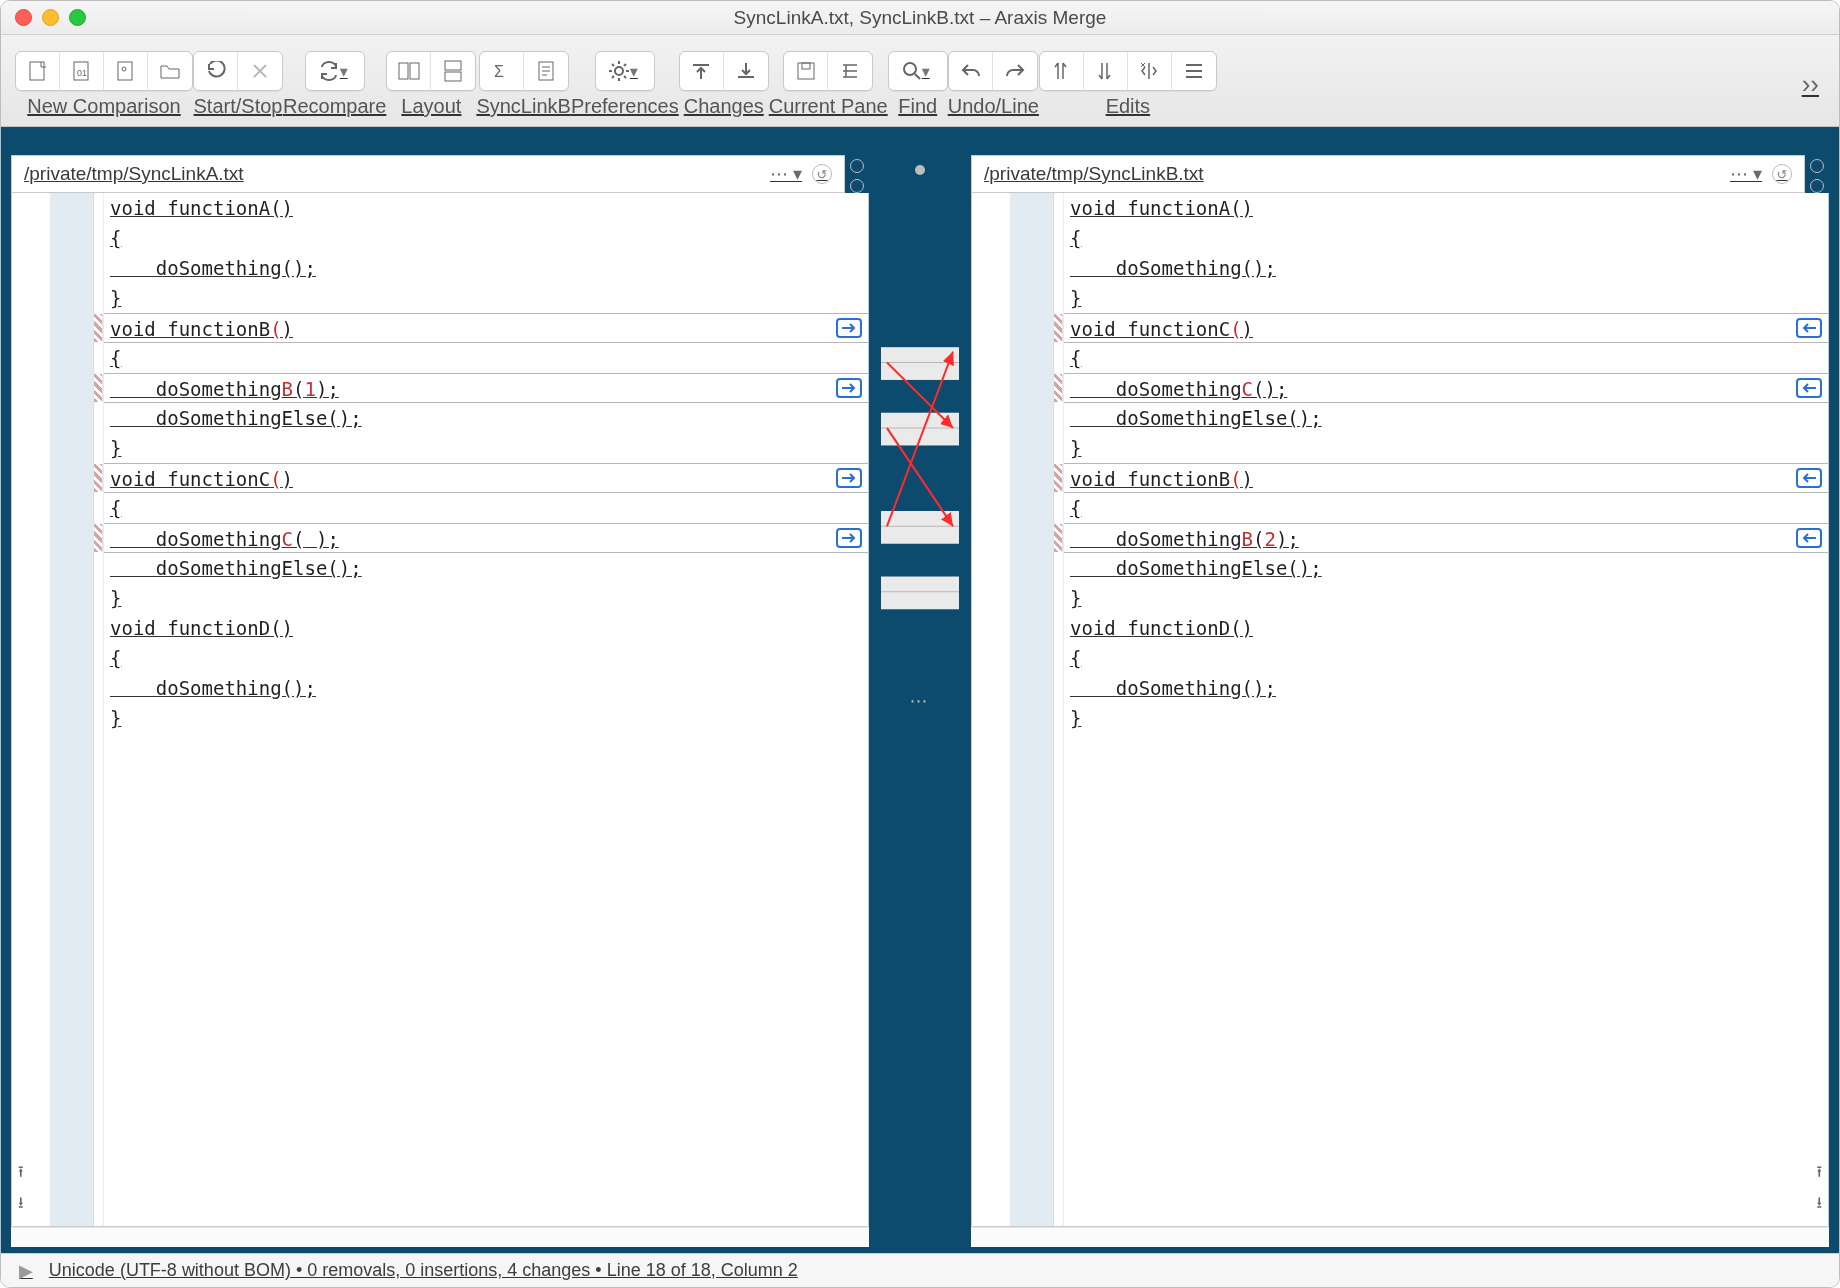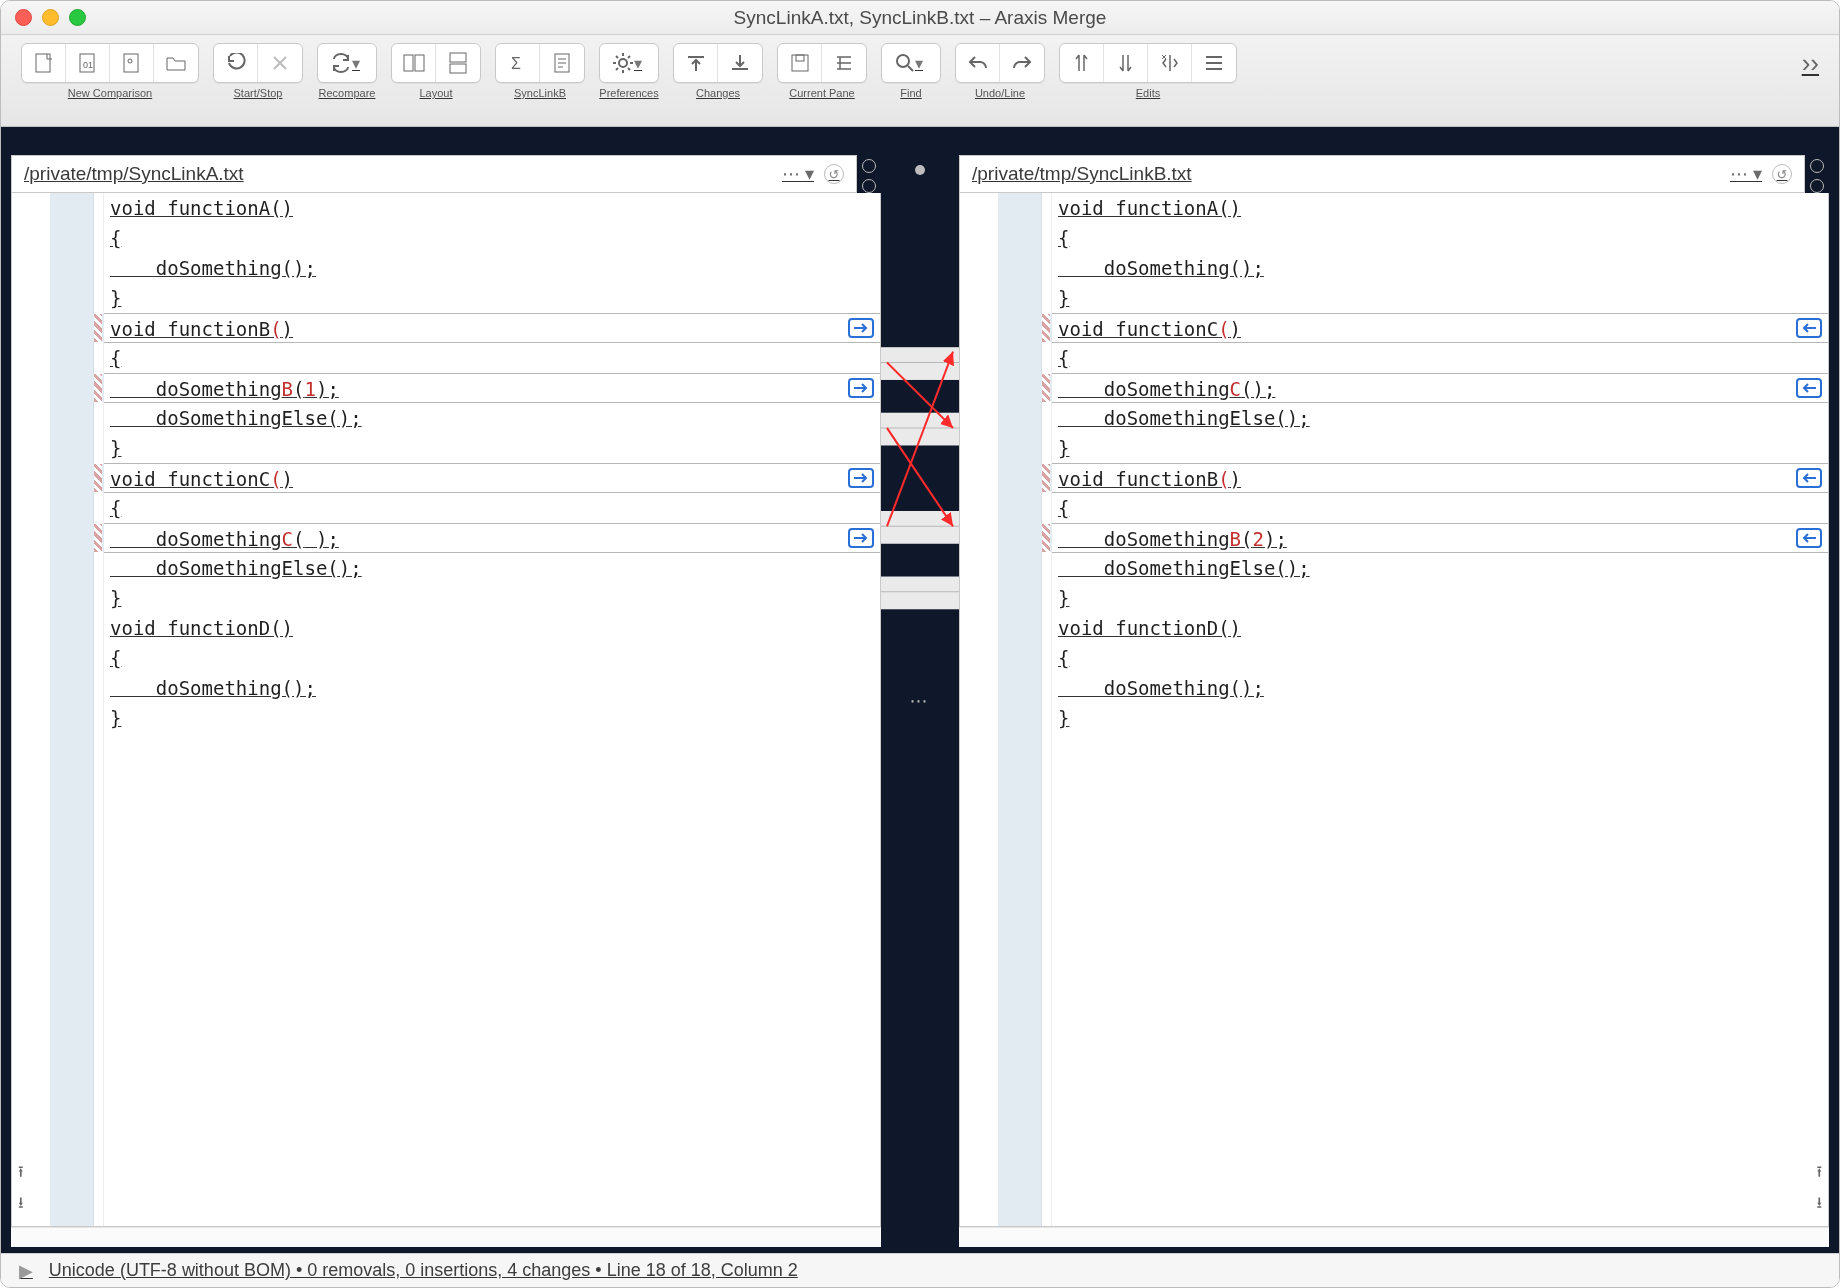--- a/index.html
+++ b/index.html
@@ -7,31 +7,31 @@
   .window { width: 100%; height: 100%; display: flex; flex-direction: column; border: 1px solid #bdbdbd; border-radius: 10px; overflow: hidden; text-decoration: underline; }
   
   .titlebar { height: 34px; background: linear-gradient(#f6f6f6, #ececec); border-bottom: 1px solid #d0d0d0; display: flex; align-items: center; padding: 0 14px; position: relative; }
   .traffic { display: flex; gap: 10px; }
   .tlight { width: 17px; height: 17px; border-radius: 50%; }
   .tlight.red { background: #ff5f57; border: 1px solid #e24640; }
   .tlight.yel { background: #ffbd2e; border: 1px solid #dfa123; }
   .tlight.grn { background: #28c840; border: 1px solid #1fa92f; }
   .titletext { position: absolute; left: 0; right: 0; text-align: center; font-size: 19px; color: #4a4a4a; }
   
-  .toolbar { height: 92px; background: linear-gradient(#f2f2f2, #e6e6e6); border-bottom: 1px solid #c2c2c2; display: flex; align-items: flex-start; padding: 8px 14px 0 20px; gap: 14px; }
+  .toolbar { height: 92px; background: linear-gradient(#f2f2f2, #e6e6e6); border-bottom: 1px solid #c2c2c2; display: flex; align-items: center; padding: 8px 14px 0 14px; gap: 0; }
   .tgroup { display: flex; flex-direction: column; align-items: center; gap: 4px; }
   .tbuttons { display: flex; background: #fff; border: 1px solid #c9c9c9; border-radius: 6px; height: 40px; box-shadow: 0 1px 0 rgba(0,0,0,.05); }
   .tbtn { width: 44px; display: flex; align-items: center; justify-content: center; border-right: 1px solid #e2e2e2; color: #555; }
   .tbtn:last-child { border-right: none; }
   .tbtn.wide { width: 58px; }
-  .tlabel { font-size: 11px; color: #555; }
+  .tlabel { font-size: 20px; color: #555; }
   .t-dd { width: 12px; color: #777; }
   .overflow { margin-left: auto; display: flex; align-items: center; height: 40px; color: #666; font-size: 26px; padding-right: 6px; }
   
-  .body { flex: 1; display: flex; padding: 28px 10px 6px 10px; gap: 0; position: relative; background: #0f172a; }
+  .body { flex: 1; display: flex; padding: 28px 10px 6px 10px; gap: 12px; position: relative; background: #0c4a6e; }
   .pane { flex: 1; display: flex; flex-direction: column; }
   .center { width: 78px; position: relative; display:flex; align-items:center; justify-content:center;}
   .pathbar { height: 38px; border: 1px solid #c9c9c9; background: #fff; display: flex; align-items: center; padding: 0 12px; font-size: 19px; color: #3a3a3a; gap: 10px; }
   .pathbar .path { flex: 1; white-space: nowrap; overflow: hidden; }
   .pathbar .ctrl { color: #6b6b6b; font-size: 18px; display:flex; align-items:center; gap:8px; }
   .pathbar .hist { width: 20px; height:20px; border:1px solid #bbb; border-radius:50%; display:flex; align-items:center; justify-content:center; font-size:13px; color:#888;}
   .pane-side { width: 24px; display:flex; flex-direction:column; align-items:center; justify-content:flex-start; gap:6px; padding-top:4px;}
   .pane-row { display:flex; }
   .pane-row .pane-side .dot { width:14px; height:14px; border:1.5px solid #bbb; border-radius:50%; }
   .editor { flex: 1; border: 1px solid #c9c9c9; border-top: none; background: #fff; display:flex; position:relative;padding-left:38px; }

